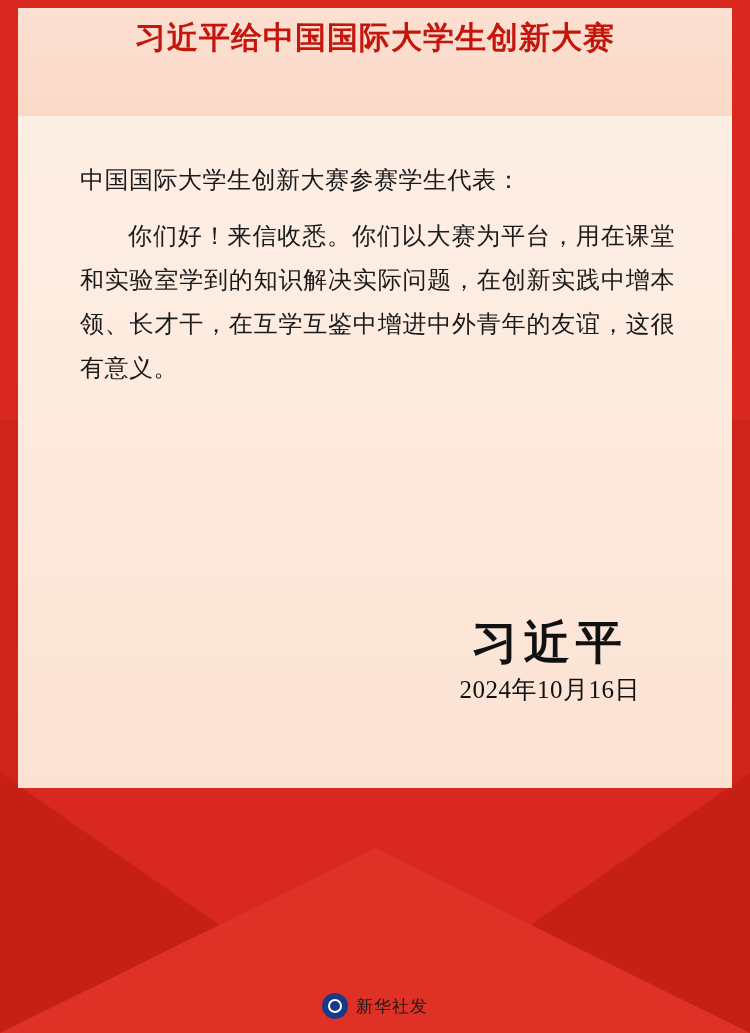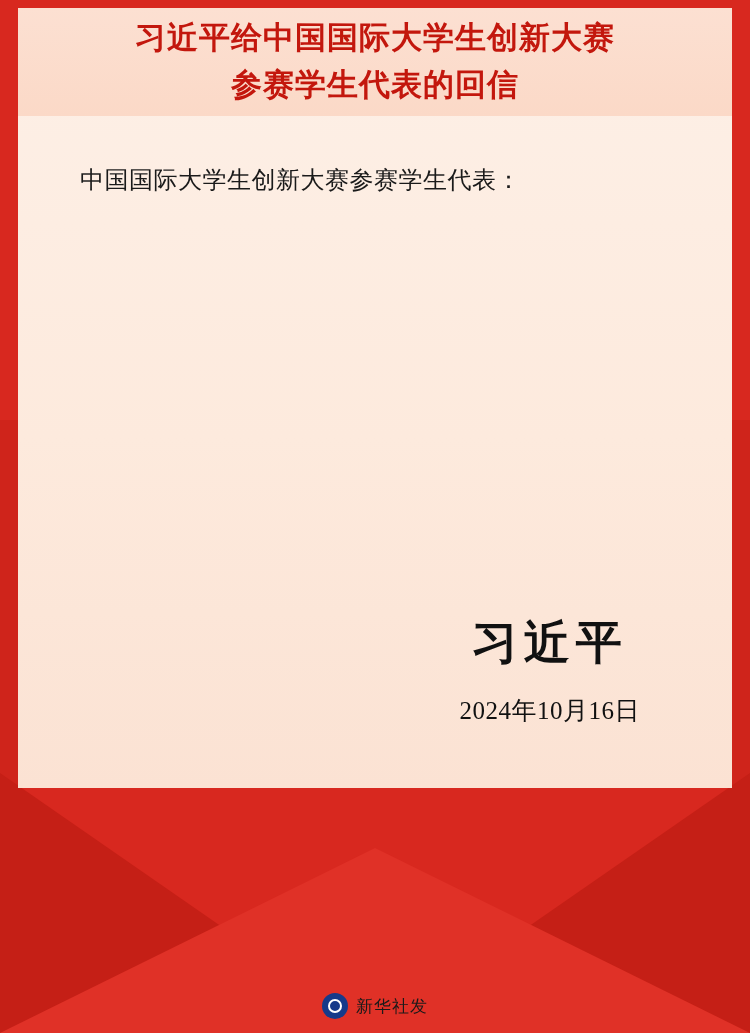--- a/index.html
+++ b/index.html
@@ -148,21 +148,21 @@
     font-size: 46px;
     font-weight: bold;
     color: #111111;
     letter-spacing: 6px;
     line-height: 58px;
   }
   .signature-date {
     font-family: "Liberation Serif", serif;
     font-size: 25px;
     color: #111111;
-    margin-top: 23px;
+    margin-top: 2px;
     letter-spacing: 0.5px;
   }
 
   
   .footer {
     position: absolute;
     left: 0;
     bottom: 14px;
     width: 750px;
     display: flex;
@@ -206,25 +206,25 @@
   <div class="flap-left"></div>
   <div class="flap-right"></div>
   <div class="flap-bottom"></div>
 
   <div class="paper">
     <div class="paper-header"></div>
   </div>
 
   <div class="title-block">
     <div class="title-line">习近平给中国国际大学生创新大赛</div>
-    <div class="title-line">参赛学生代表的回信</div>
   </div>
 
   <div class="letter">
     <div class="salutation">中国国际大学生创新大赛参赛学生代表：</div>
+    <div class="para">你们好！来信收悉。你们以大赛为平台，用在课堂和实验室学到的知识解决实际问题，在创新实践中增本领、长才干，在互学互鉴中增进中外青年的友谊，这很有意义。</div>
   </div>
 
   <div class="signature-block">
     <div class="signature-name">习近平</div>
     <div class="signature-date">2024年10月16日</div>
   </div>
 
   <div class="footer">
     <span class="footer-badge"></span>
     <span class="footer-text">新华社发</span>

